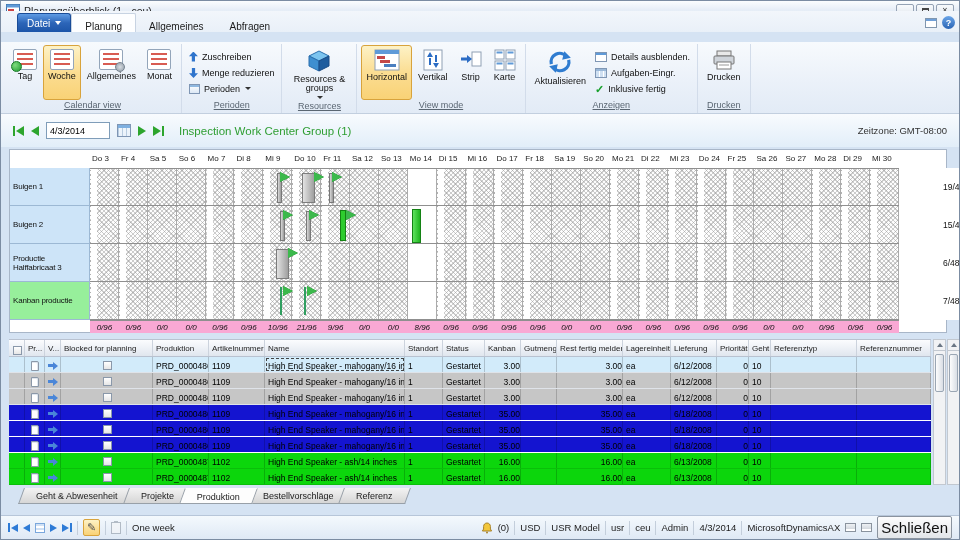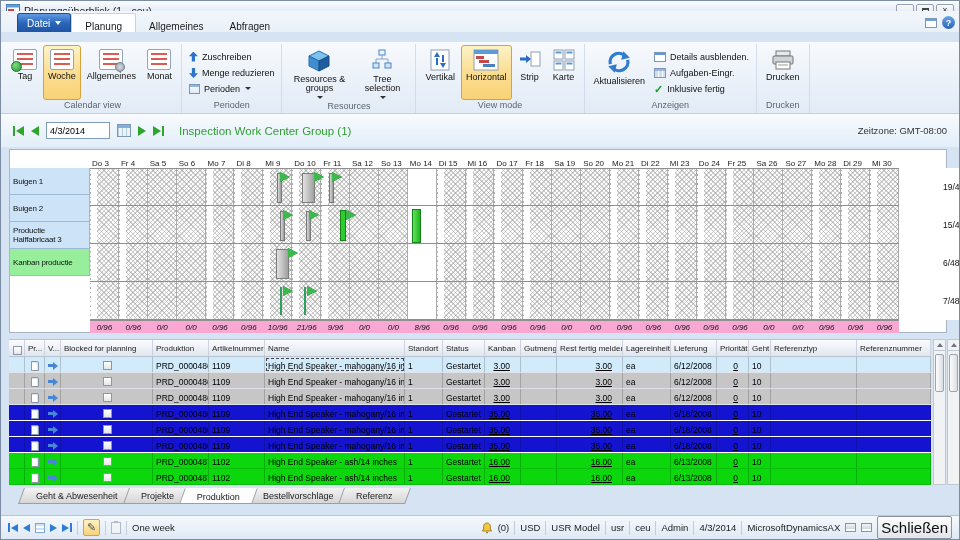--- a/index.html
+++ b/index.html
@@ -23,21 +23,21 @@
   .rtab.k-active{background:#fdfeff;border:1px solid #c7d3e2;border-bottom:none;border-radius:2px 2px 0 0;}
   .tr-right{margin-left:auto;display:flex;align-items:center;gap:5px;padding-bottom:3px;}
   .minform{width:12px;height:10px;border:1px solid #8096ae;background:#fff;box-shadow:inset 0 2px 0 #6f9fd8;}
   .helpc{width:13px;height:13px;border-radius:50%;background:linear-gradient(#6aa5e8,#2a64b4);color:#fff;font-size:9px;font-weight:bold;display:flex;align-items:center;justify-content:center;}
 
   
   .ribbon{position:absolute;top:41px;left:0;right:0;height:72px;background:linear-gradient(#f7fafd,#ebf1f9 55%,#e2ebf6);border-bottom:1px solid #c2cfdf;display:flex;padding:2px 0 0 3px;}
   .rgroup{display:flex;flex-direction:column;border-right:1px solid #d2dcea;padding:1px 4px;}
   .rbody{flex:1;display:flex;align-items:stretch;gap:1px;}
   .rcol{display:flex;flex-direction:column;justify-content:flex-start;gap:1px;}
-  .rlabel{height:12px;text-align:center;font-size:9px;color:#5a6672;white-space:nowrap;padding:0 4px;}
+  .rlabel{height:12px;text-align:center;font-size:9px;color:#5a6672;white-space:nowrap;padding:0 4px;text-decoration:underline;}
   .bigbtn{display:flex;flex-direction:column;align-items:center;padding:3px 4px 1px;border:1px solid transparent;border-radius:3px;font-size:9px;color:#111;gap:2px;text-align:center;line-height:1.05;}
   .bigbtn.sel{background:linear-gradient(#fdf2c6,#fbdd92 50%,#f9d276);border-color:#d8a33c;}
   .smallrow{display:flex;align-items:center;gap:4px;font-size:9px;height:15px;padding:0 3px;white-space:nowrap;color:#111;}
   .caret-b{width:0;height:0;border-left:3px solid transparent;border-right:3px solid transparent;border-top:3.5px solid #333;margin-left:1px;}
 
   
   .ic-cal{width:24px;height:21px;background:#fff;border:1px solid #93a5ba;border-radius:2px;position:relative;}
   .ic-cal::before{content:'';position:absolute;left:3px;right:3px;top:3px;height:12px;background:repeating-linear-gradient(#d85c52 0 2px,transparent 2px 5px);}
   .ic-cal.v-tag::after{content:'';position:absolute;left:-3px;bottom:-3px;width:9px;height:9px;border-radius:50%;background:radial-gradient(circle at 35% 35%,#7fdc7f,#1f9a2f);border:1px solid #157a24;}
   .ic-cal.v-arb::after{content:'';position:absolute;right:-3px;bottom:-3px;width:8px;height:8px;border-radius:50%;background:radial-gradient(#d8dde2,#8f9aa6);border:1px solid #76828f;}
@@ -54,24 +54,24 @@
   .tri-l{width:0;height:0;border-top:5px solid transparent;border-bottom:5px solid transparent;border-right:8px solid #2da52d;}
   .gbarv{width:2px;height:10px;background:#2da52d;}
   .navic{display:flex;align-items:center;gap:1px;}
   .dateinput{width:64px;height:17px;border:1px solid #7f9db9;font-size:9px;padding:0 3px;font-family:"Liberation Sans",sans-serif;}
   .ic-picker{width:14px;height:13px;border:1px solid #7f96b4;background:linear-gradient(#fff,#e6eef8);box-shadow:inset 0 3px 0 #7fb0e0;background-image:repeating-linear-gradient(90deg,#b8cce0 0 1px,transparent 1px 4px);}
   .gtitle{font-size:11.5px;color:#2f9e33;margin-left:8px;}
   .tz{margin-left:auto;font-size:9.5px;color:#333;}
 
   
   .gantt-panel{position:absolute;top:148px;left:8px;width:938px;height:184px;background:#fff;border:1px solid #a8b6c8;}
-  .gdays{position:absolute;top:0;left:80px;width:809px;height:18px;display:flex;background:#fff;align-items:flex-end;}
+  .gdays{position:absolute;top:0;left:80px;width:809px;height:18px;display:flex;background:#fff;}
   .day-cell{flex:1 0 0;font-size:8px;color:#222;padding:4px 0 0 2px;white-space:nowrap;overflow:hidden;}
   .glabels{position:absolute;top:18px;left:0;width:80px;height:152px;}
-  .glabel{height:27px;background:#cde4f8;border-bottom:1px solid #9cb8d4;border-right:1px solid #9cb8d4;font-size:8px;display:flex;align-items:center;padding:0 3px;color:#111;letter-spacing:-0.2px;}
+  .glabel{height:38px;background:#cde4f8;border-bottom:1px solid #9cb8d4;border-right:1px solid #9cb8d4;font-size:8px;display:flex;align-items:center;padding:0 3px;color:#111;letter-spacing:-0.2px;}
   .glabel.k-kanban{background:#97ef9b;}
   .ggrid{position:absolute;top:18px;left:80px;width:809px;height:152px;display:flex;border-top:1px solid #8f8f8f;}
   .gcol{flex:1 0 0;position:relative;border-right:1px solid #ababab;background-color:#fdfdfd;
     background-image:repeating-linear-gradient(45deg,rgba(145,145,145,.45) 0 1px,transparent 1px 3.2px),repeating-linear-gradient(-45deg,rgba(145,145,145,.45) 0 1px,transparent 1px 3.2px);}
   .gcol.k-work::before{content:'';position:absolute;left:1px;top:0;bottom:0;width:6px;background:#fff;}
   .gcol.k-open{background-image:none;background:#fff;}
   .growlines{position:absolute;top:18px;left:80px;width:809px;height:152px;pointer-events:none;}
   .growline{height:38px;border-bottom:1px solid #8f8f8f;}
   .gcaps{position:absolute;top:18px;left:889px;width:48px;height:152px;background:#fff;margin-left:37px;}
   .gcap{height:38px;font-size:8.5px;display:flex;align-items:center;padding-left:7px;color:#111;}
@@ -87,21 +87,21 @@
   .t-green_bar_flag::before{content:'';position:absolute;left:0;top:4px;width:4px;height:29px;background:#2ecc2e;border:1px solid #148214;}
   .t-green_bar_flag .flag{left:6px;}
   .t-pole_flag_green::before{content:'';position:absolute;left:-1px;top:5px;width:2px;height:28px;background:#2f9e5f;}
 
   
   .table-panel{position:absolute;top:338px;left:8px;width:922px;}
   .thead{height:18px;display:flex;background:linear-gradient(#fbfcfe,#ebeff5 60%,#e0e6ee);border-top:1px solid #b9c2d0;border-bottom:1px solid #b9c2d0;}
   .hc{font-size:8px;color:#222;padding:4px 2px 0 3px;border-right:1px solid #ccd3dd;white-space:nowrap;overflow:hidden;display:flex;align-items:flex-start;gap:2px;}
   .trow{height:16px;display:flex;border-bottom:1px solid #dfe3e9;}
   .tc{font-size:8.5px;color:#000;padding:2px 2px 0 3px;border-right:1px solid rgba(0,0,0,0.18);white-space:nowrap;overflow:hidden;display:flex;align-items:center;}
-  .tc.r{justify-content:flex-end;padding-right:10px;text-decoration:underline;}
+  .tc.r{justify-content:flex-end;padding-right:0;}
   .w0{width:16px}.w1{width:20px}.w2{width:16px}.w3{width:92px}.w4{width:56px}.w5{width:56px}.w6{width:140px}.w7{width:38px}.w8{width:42px}.w9{width:36px}.w10{width:36px}.w11{width:66px}.w12{width:48px}.w13{width:46px}.w14{width:32px}.w15{width:22px}.w16{width:86px}.w17{width:74px}
   .k-current{background:#d2ebfa;}
   .k-dim{background:#c6c6c6;}
   .k-selected{background:#1414d0;border-bottom:1px solid #fff;}
   .k-kanbanrow{background:#0cd60c;border-bottom:1px solid #0abf0a;}
   .k-current .c-name{outline:1px dashed #444;outline-offset:-2px;}
   .cbx{width:9px;height:9px;background:linear-gradient(#fff,#e6e6e6);border:1px solid #8a98aa;margin:auto;}
   .icon-page{width:8px;height:10px;background:#fff;border:1px solid #8b98a8;border-radius:0 2px 0 0;box-shadow:inset -1px 1px 0 #dfe6ee;margin:auto;}
   .icon-arrow{width:10px;height:8px;position:relative;margin:auto;}
   .icon-arrow::before{content:'';position:absolute;left:0;top:2.5px;width:5px;height:3px;background:#4a86d8;}
@@ -234,55 +234,45 @@
       <div class="rbody">
         <div class="bigbtn">
           <svg width="24" height="24" viewBox="0 0 24 24">
               <polygon points="12,2 22,7 12,12 2,7" fill="#7cc4ef" stroke="#2a6fae"></polygon>
               <polygon points="2,7 12,12 12,22 2,17" fill="#3f8fd0" stroke="#2a6fae"></polygon>
               <polygon points="22,7 12,12 12,22 22,17" fill="#1f5d9e" stroke="#1a4c86"></polygon>
             </svg>
           <span style="max-width:56px">Resources &amp; groups</span>
             <div class="caret-b"></div>
         </div>
-        <div class="bigbtn">
-          <svg width="22" height="24" viewBox="0 0 22 24">
-              <rect x="8" y="1" width="6" height="5" fill="#e8f2fc" stroke="#4a86c8"></rect>
-              <path d="M11 6v4M5 10h12M5 10v4M17 10v4" stroke="#8aa4be" fill="none"></path>
-              <rect x="2" y="14" width="6" height="5" fill="#cfe4f8" stroke="#4a86c8"></rect>
-              <rect x="14" y="14" width="6" height="5" fill="#cfe4f8" stroke="#4a86c8"></rect>
-            </svg>
-          <span style="max-width:48px">Tree selection</span>
-            <div class="caret-b"></div>
-        </div>
       </div>
       <div class="rlabel">Resources</div>
     </div>
 
     <div class="rgroup">
       <div class="rbody">
+        <div class="bigbtn sel">
+          <svg width="26" height="22" viewBox="0 0 26 22">
+              <rect x="1" y="1" width="24" height="20" fill="#fff" stroke="#8fa0b4"></rect>
+              <rect x="1" y="1" width="24" height="4" fill="#5f9ad8"></rect>
+              <rect x="3" y="7" width="8" height="3" fill="#c44848"></rect>
+              <rect x="6" y="11" width="10" height="3" fill="#c44848"></rect>
+              <rect x="10" y="15" width="12" height="3" fill="#4a7fc0"></rect>
+            </svg>
+          <span>Horizontal</span>
+        </div>
         <div class="bigbtn">
           <svg width="20" height="22" viewBox="0 0 20 22">
               <rect x="1" y="1" width="18" height="20" fill="#fff" stroke="#8fa0b4"></rect>
               <path d="M7 16V9" stroke="#2b6cc4" stroke-width="2"></path>
               <path d="M7 3l3 5H4z" fill="#2b6cc4"></path>
               <path d="M13 6v7" stroke="#2b6cc4" stroke-width="2"></path>
               <path d="M13 19l-3-5h6z" fill="#2b6cc4"></path>
             </svg>
           <span>Vertikal</span>
-        </div>
-        <div class="bigbtn sel">
-          <svg width="26" height="22" viewBox="0 0 26 22">
-              <rect x="1" y="1" width="24" height="20" fill="#fff" stroke="#8fa0b4"></rect>
-              <rect x="1" y="1" width="24" height="4" fill="#5f9ad8"></rect>
-              <rect x="3" y="7" width="8" height="3" fill="#c44848"></rect>
-              <rect x="6" y="11" width="10" height="3" fill="#c44848"></rect>
-              <rect x="10" y="15" width="12" height="3" fill="#4a7fc0"></rect>
-            </svg>
-          <span>Horizontal</span>
         </div>
         <div class="bigbtn">
           <svg width="24" height="22" viewBox="0 0 24 20">
               <rect x="13" y="2" width="9" height="14" fill="#fff" stroke="#8fa0b4"></rect>
               <path d="M2 9h6" stroke="#2b6cc4" stroke-width="3"></path>
               <path d="M13 9l-5 4V5z" fill="#2b6cc4"></path>
             </svg>
           <span>Strip</span>
         </div>
         <div class="bigbtn">

